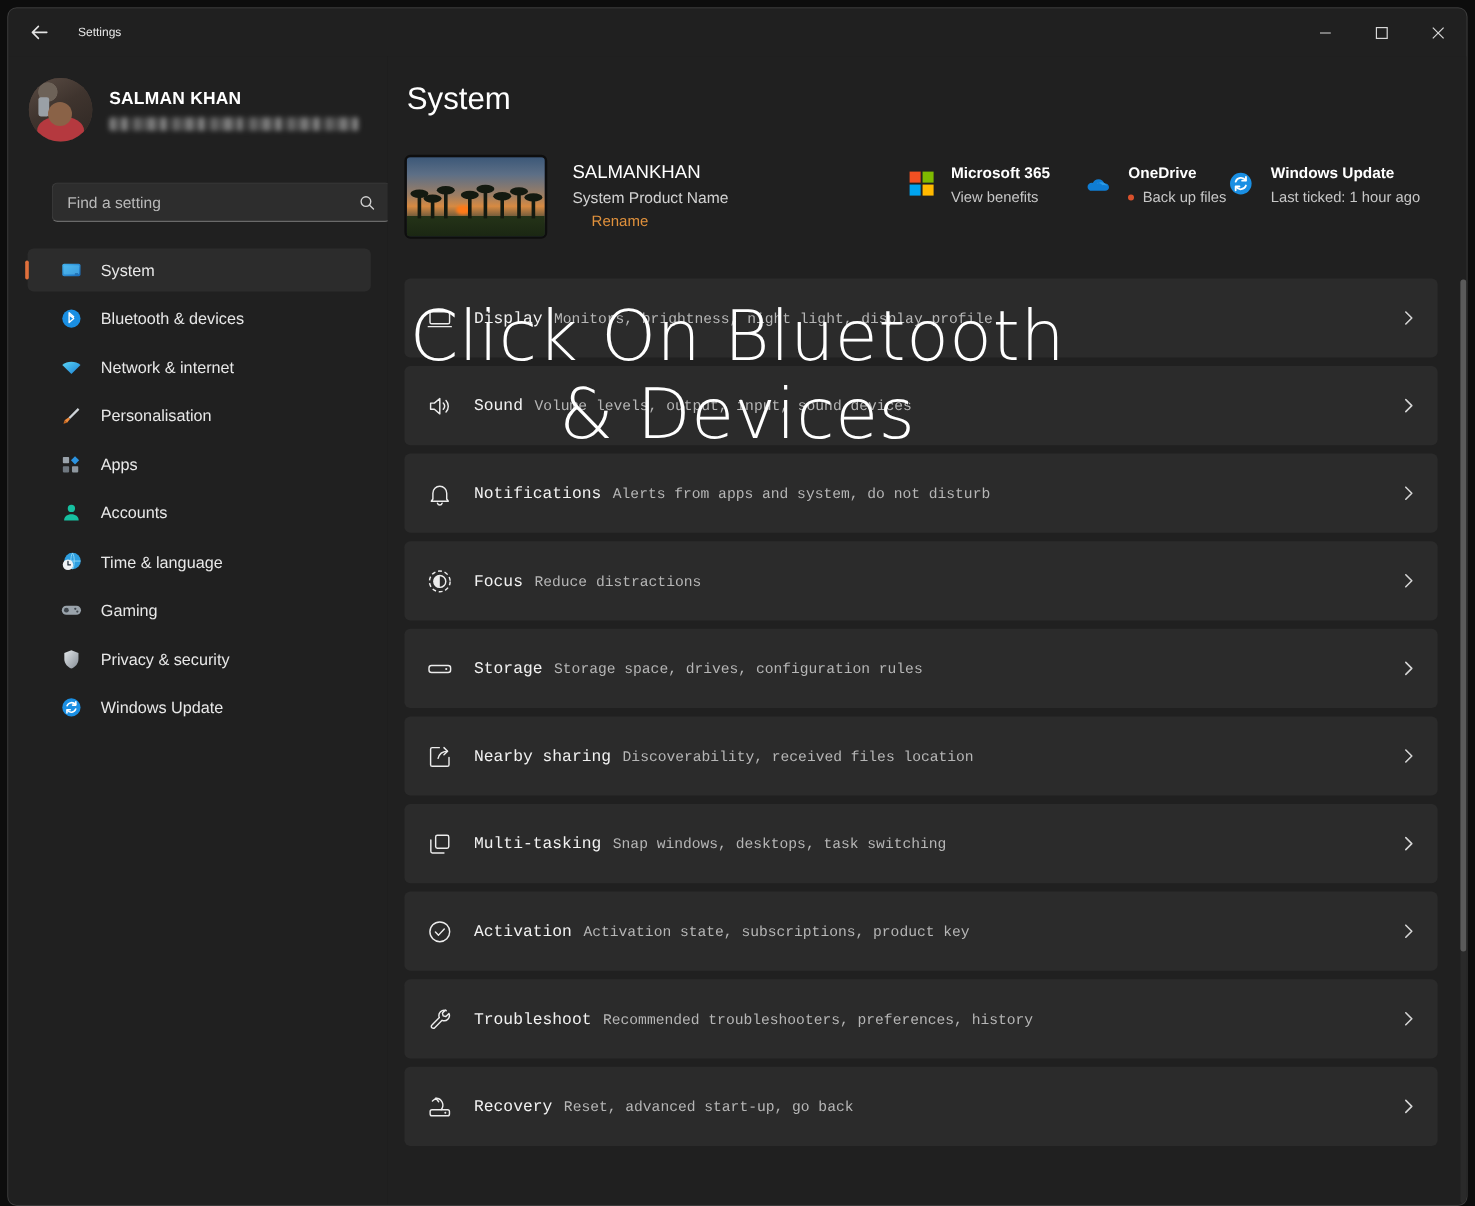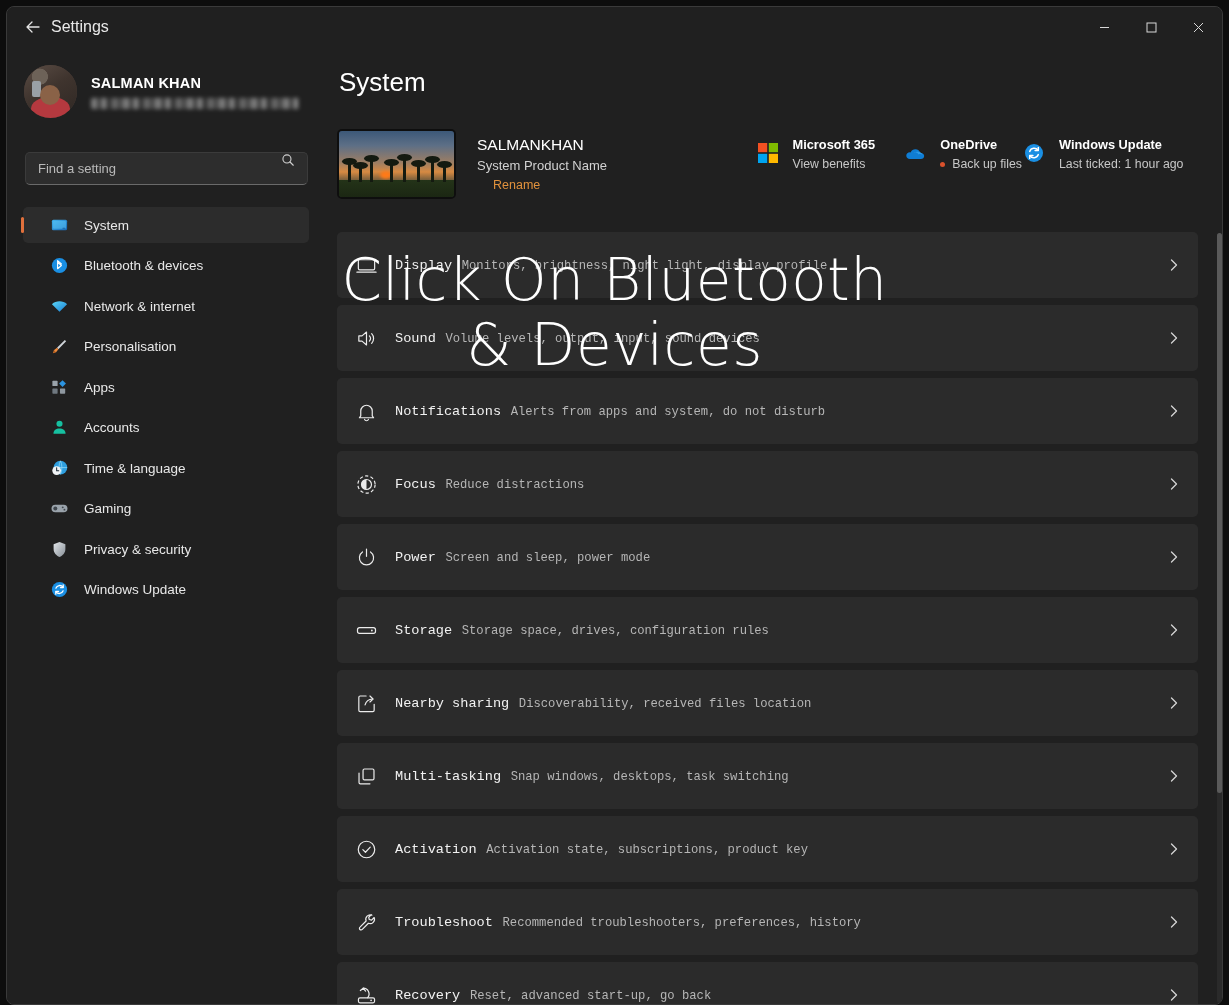--- a/index.html
+++ b/index.html
@@ -33,21 +33,22 @@
   }
   .back-btn {
     width: 36px; height: 32px;
     margin-left: 8px;
     display: flex; align-items: center; justify-content: center;
     border-radius: 4px;
     color: #e4e4e4;
   }
   .back-btn svg { width: 16px; height: 16px; }
   .title-text {
-    font-size: 16px;
+    margin-left: 14px;
+    font-size: 10px;
     color: #e8e8e8;
   }
   .win-controls {
     position: absolute;
     right: 0; top: 0;
     height: 40px;
     display: flex;
   }
   .win-btn {
     width: 47px; height: 40px;
@@ -122,27 +123,28 @@
         #a0a0a0 11px, #a0a0a0 15px,
         #3c3c3c 15px, #3c3c3c 21px,
         #787878 21px, #787878 26px,
         #525252 26px, #525252 32px);
     filter: blur(2px);
     opacity: .85;
   }
 
   .search-wrap {
     position: absolute;
-    left: 18px; top: 105px;
+    left: 36px; top: 105px;
     width: 283px; height: 33px;
     background: #2d2d2d;
     border: 1px solid #3b3b3b;
     border-bottom: 1px solid #6a6a6a;
     border-radius: 5px;
     display: flex;
+    align-items: center;
   }
   .search-input {
     flex: 1;
     background: transparent;
     border: none;
     outline: none;
     color: #d7d7d7;
     font-size: 13px;
     font-family: "Liberation Sans", sans-serif;
     padding: 0 10px 0 12px;
@@ -718,37 +720,20 @@
           <span class="srow-title">Focus</span>
           <span class="srow-sub">Reduce distractions</span>
         </span>
         <span class="srow-chev">
           <svg viewBox="0 0 13 13" fill="none" stroke="currentColor" stroke-width="1.3">
             <path d="M4.5 1.5L9.5 6.5 4.5 11.5" stroke-linecap="round" stroke-linejoin="round"></path>
           </svg>
         </span>
       </div>
 
-      <div class="srow">
-        <span class="srow-ico">
-          <svg viewBox="0 0 24 24" fill="none" stroke="currentColor" stroke-width="1.25">
-            <path d="M7.8 6.2a7.4 7.4 0 108.4 0" stroke-linecap="round"></path>
-            <path d="M12 3.2v7.6" stroke-linecap="round"></path>
-          </svg>
-        </span>
-        <span class="srow-text">
-          <span class="srow-title">Power</span>
-          <span class="srow-sub">Screen and sleep, power mode</span>
-        </span>
-        <span class="srow-chev">
-          <svg viewBox="0 0 13 13" fill="none" stroke="currentColor" stroke-width="1.3">
-            <path d="M4.5 1.5L9.5 6.5 4.5 11.5" stroke-linecap="round" stroke-linejoin="round"></path>
-          </svg>
-        </span>
-      </div>
 
       <div class="srow">
         <span class="srow-ico">
           <svg viewBox="0 0 24 24" fill="none" stroke="currentColor" stroke-width="1.25">
             <rect x="2.6" y="9" width="18.8" height="6" rx="2.2"></rect>
             <circle cx="17.6" cy="12" r=".95" fill="currentColor" stroke="none"></circle>
           </svg>
         </span>
         <span class="srow-text">
           <span class="srow-title">Storage</span>

